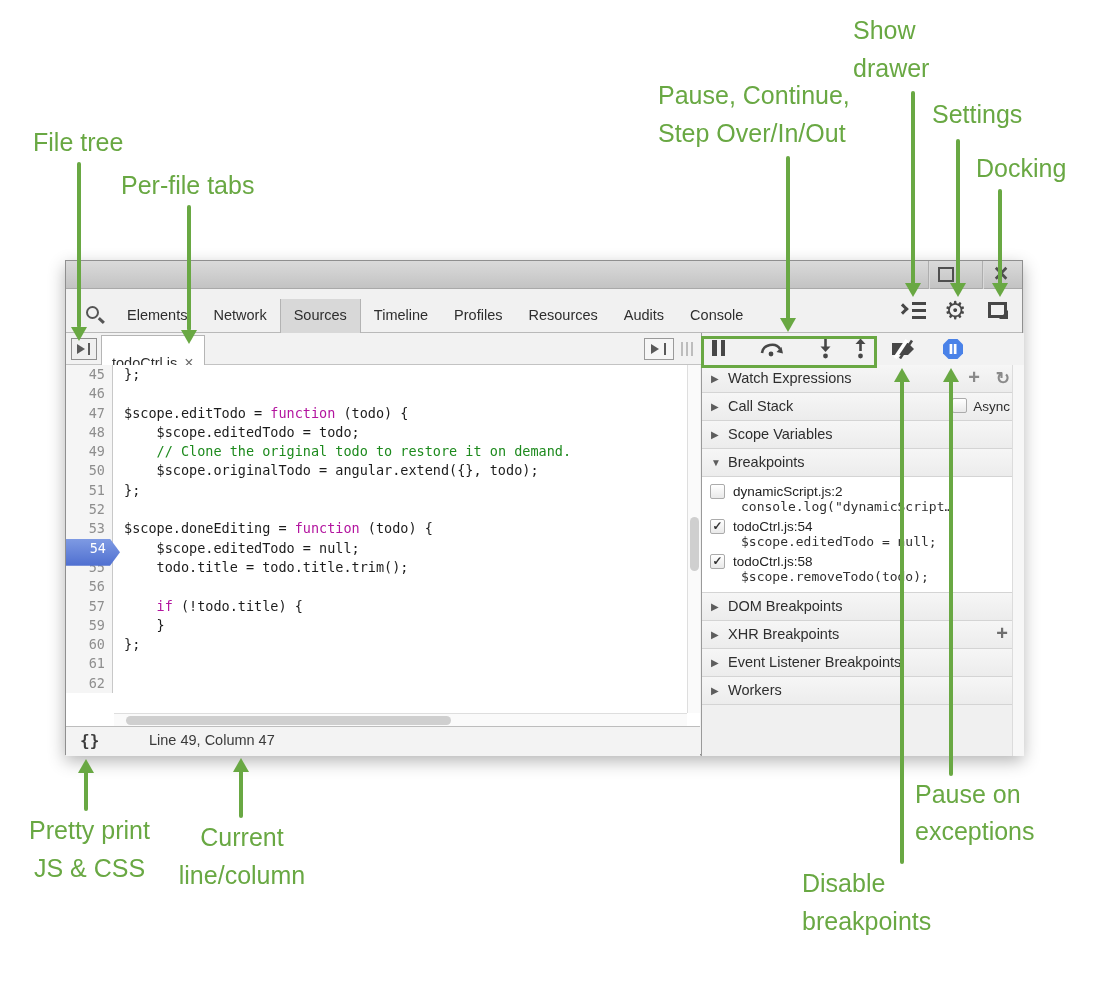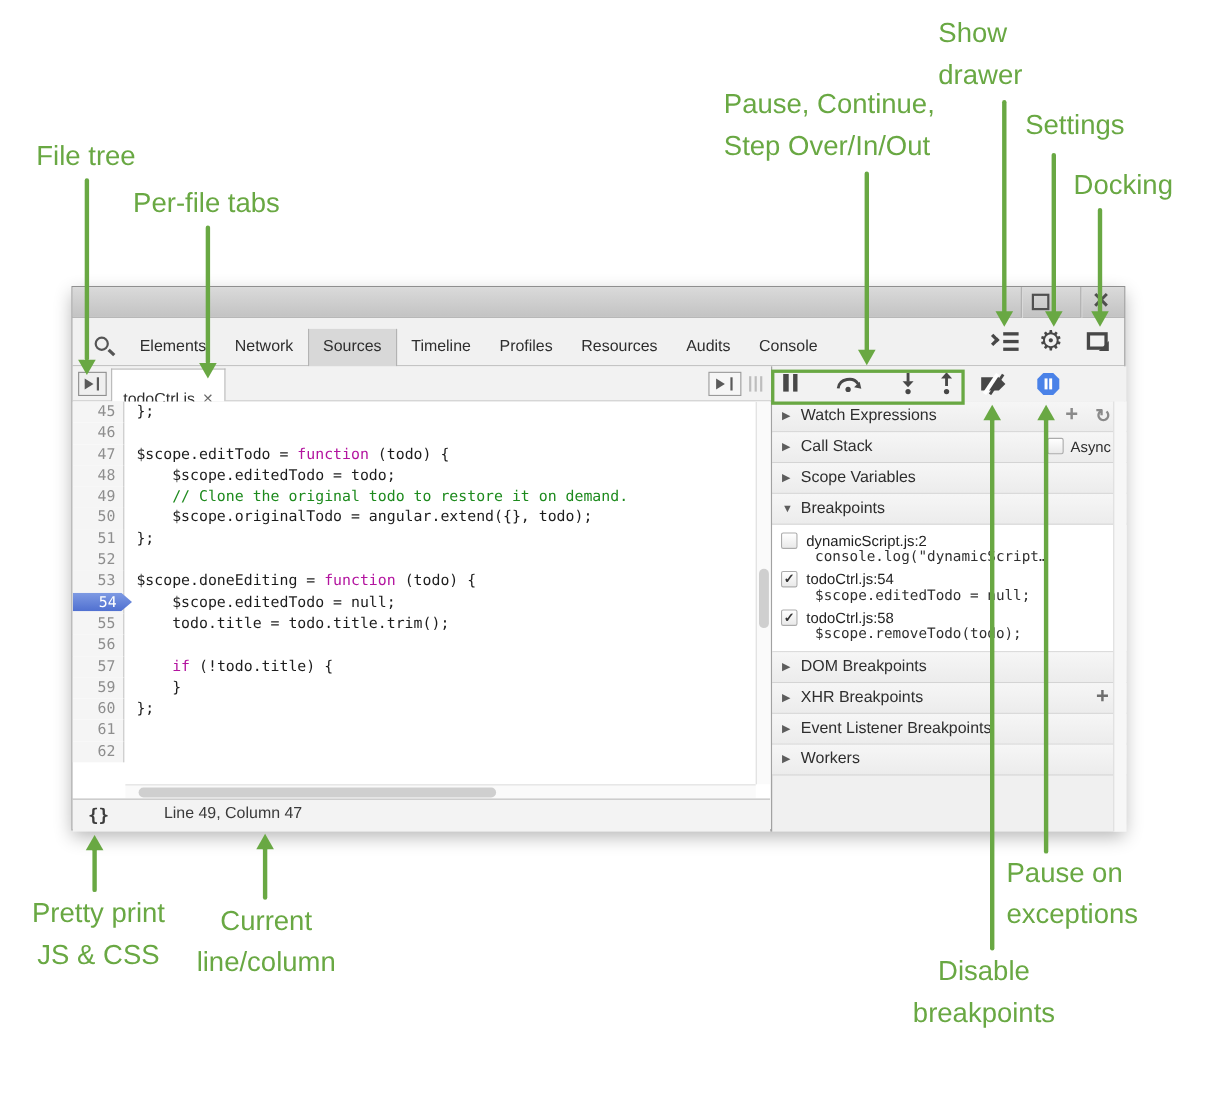--- a/index.html
+++ b/index.html
@@ -49,21 +49,21 @@
   .dbg-btn { position:absolute; top:7px; }
   .pause-ic { left:10px; display:flex; gap:4px; }
   .pause-ic span { width:4.5px; height:16px; background:#474747; }
   .disable-ic { left:188px; top:6px; }
   .octagon-ic { left:240px; top:5px; }
 
   
   .editor { position:absolute; left:0; top:104px; width:634px; height:361px; background:#ffffff; overflow:hidden; }
   .crow { position:relative; display:flex; height:19.3px; font-family:"DejaVu Sans Mono","Liberation Mono",monospace; font-size:13.5px; line-height:19.3px; }
   .gut { position:relative; width:47px; flex:none; background:#f5f5f5; border-right:1px solid #c8c8c8; color:#8e8e8e; text-align:right; padding-right:7px; }
-  .bptag { position:absolute; left:0; top:0; width:54px; height:17px; background:linear-gradient(#7e9ae3,#4f6fd0); color:#fff; text-align:right; padding-right:14px; clip-path:polygon(0 0, 44px 0, 54px 50%, 44px 100%, 0 100%); z-index:2; }
+  .bptag { position:absolute; left:0; top:0; width:54px; height:27px; background:linear-gradient(#7e9ae3,#4f6fd0); color:#fff; text-align:right; padding-right:14px; clip-path:polygon(0 0, 44px 0, 54px 50%, 44px 100%, 0 100%); z-index:2; }
   .code { white-space:pre; padding-left:11px; color:#1c1c1c; }
   .kw { color:#b3149f; }
   .cmt { color:#1d8a1d; }
   .vscroll { position:absolute; right:0; top:0; width:13px; height:348px; background:#fafafa; border-left:1px solid #dedede; }
   .vthumb { position:absolute; left:2px; top:152px; width:9px; height:54px; background:#cfcfcf; border-radius:5px; }
   .hscroll { position:absolute; left:48px; right:13px; bottom:0; height:13px; background:#fafafa; border-top:1px solid #dedede; }
   .hthumb { position:absolute; left:12px; top:2px; width:325px; height:9px; background:#cfcfcf; border-radius:5px; }
 
   .statusbar { position:absolute; left:0; top:465px; width:634px; height:30px; background:#f3f3f3; border-top:1px solid #bdbdbd; }
   .pp-btn { position:absolute; left:14px; top:4px; font-family:"DejaVu Sans Mono",monospace; font-weight:bold; font-size:16px; color:#3c3c3c; }
@@ -388,18 +388,18 @@
 
   <div class="arr-up" style="left:943px; top:368px"></div>
   <div class="ann-line" style="left:949px; top:380px; height:396px"></div>
   <div class="ann-label" style="left:915px; top:776px; line-height:37px">
       <div>Pause on</div>
       <div>exceptions</div>
     </div>
 
   <div class="arr-up" style="left:894px; top:368px"></div>
   <div class="ann-line" style="left:900px; top:380px; height:484px"></div>
-  <div class="ann-label" style="left:802px; top:864px; width:185px; text-align:center; line-height:38px">
+  <div class="ann-label" style="left:802px; top:864px; width:185px; line-height:38px">
       <div>Disable</div>
       <div>breakpoints</div>
     </div>
 
 </div>
 
 </body></html>

